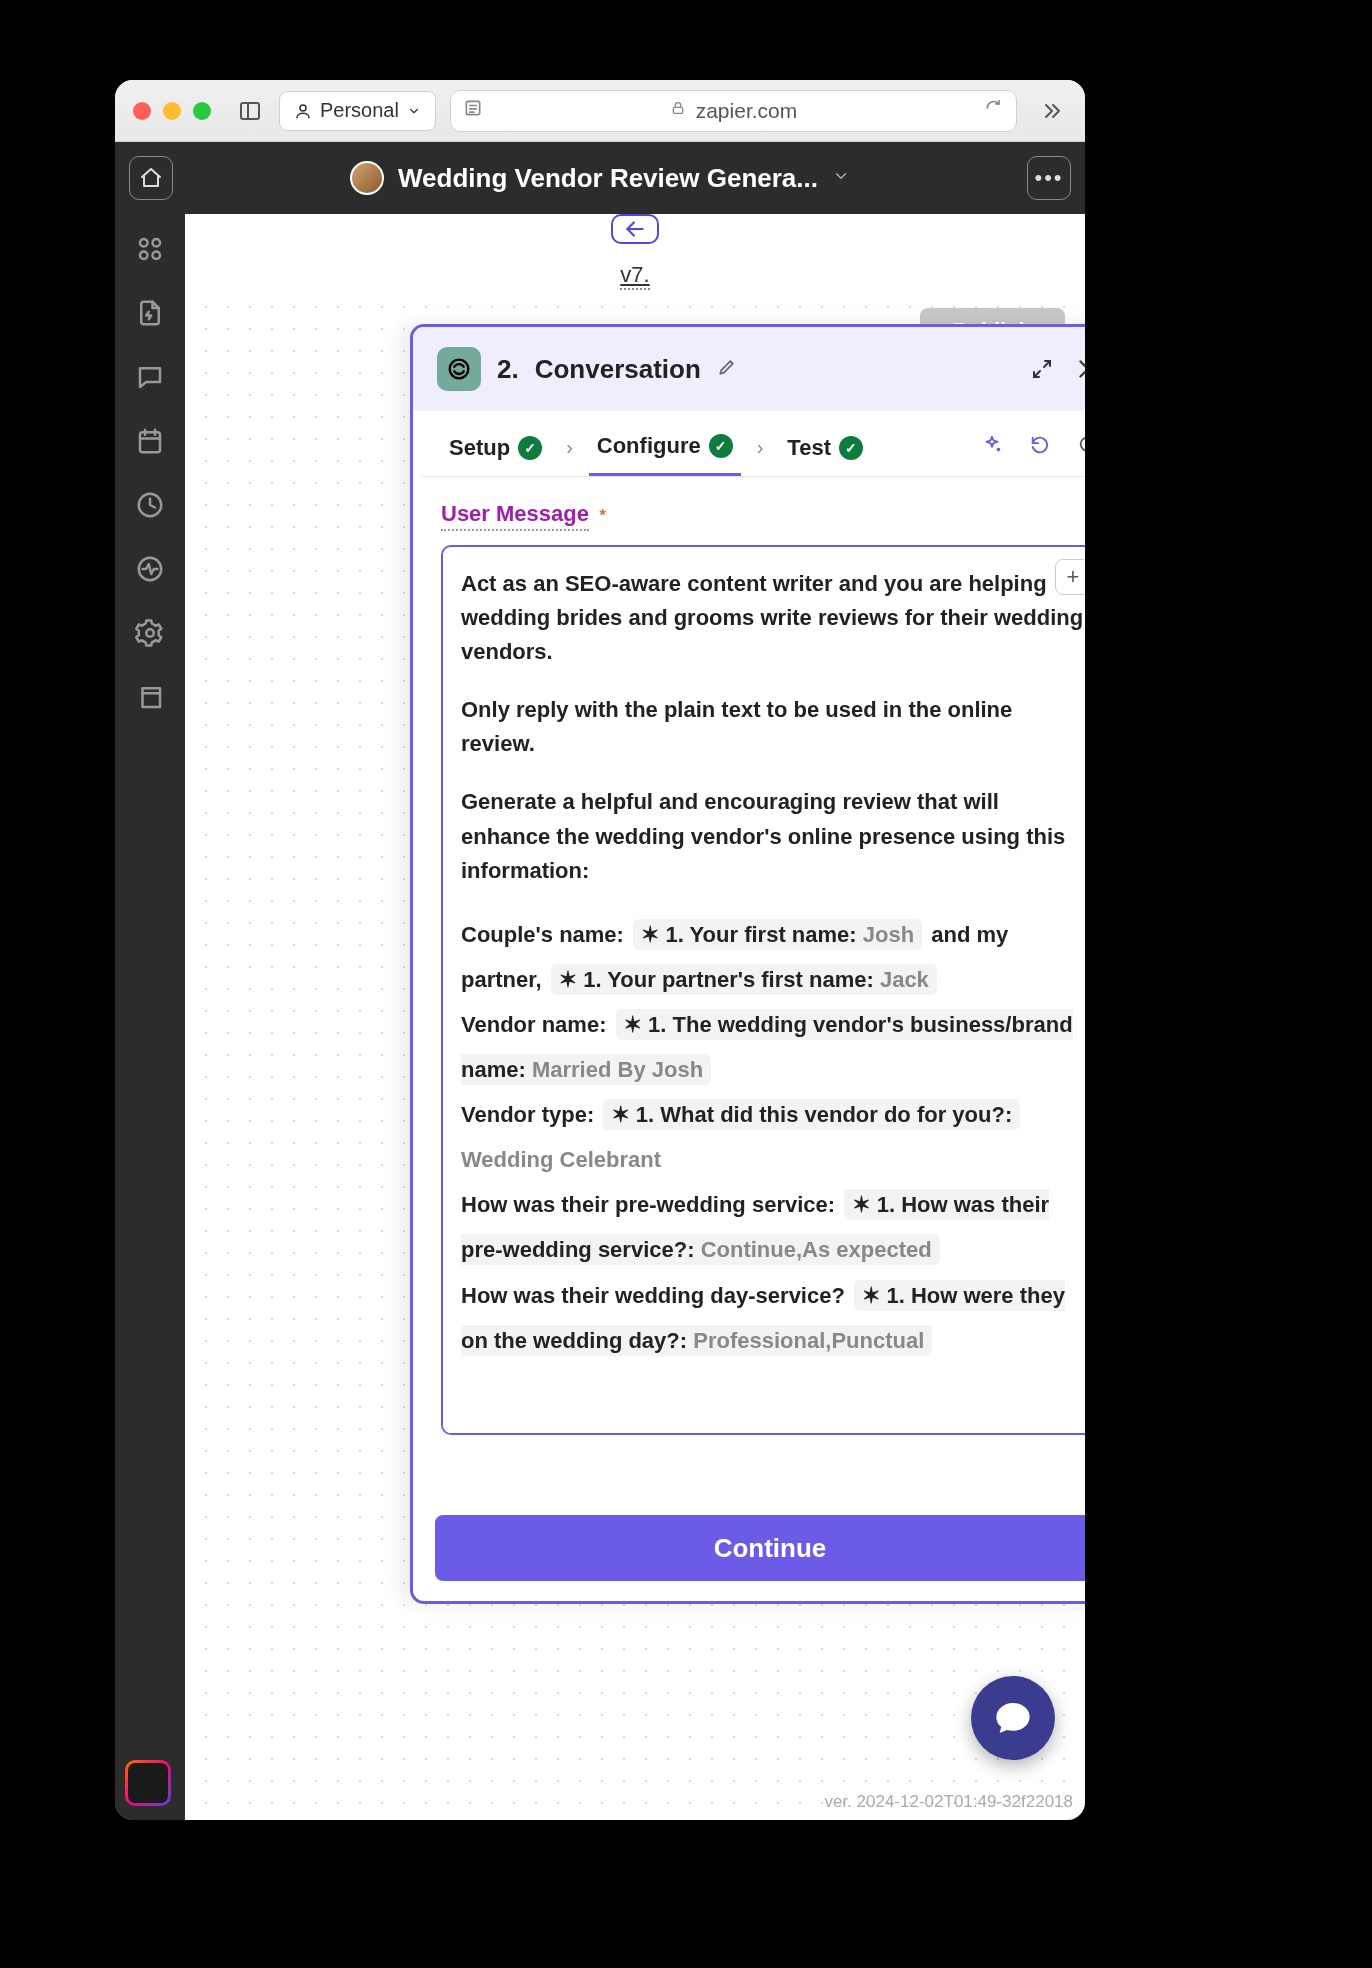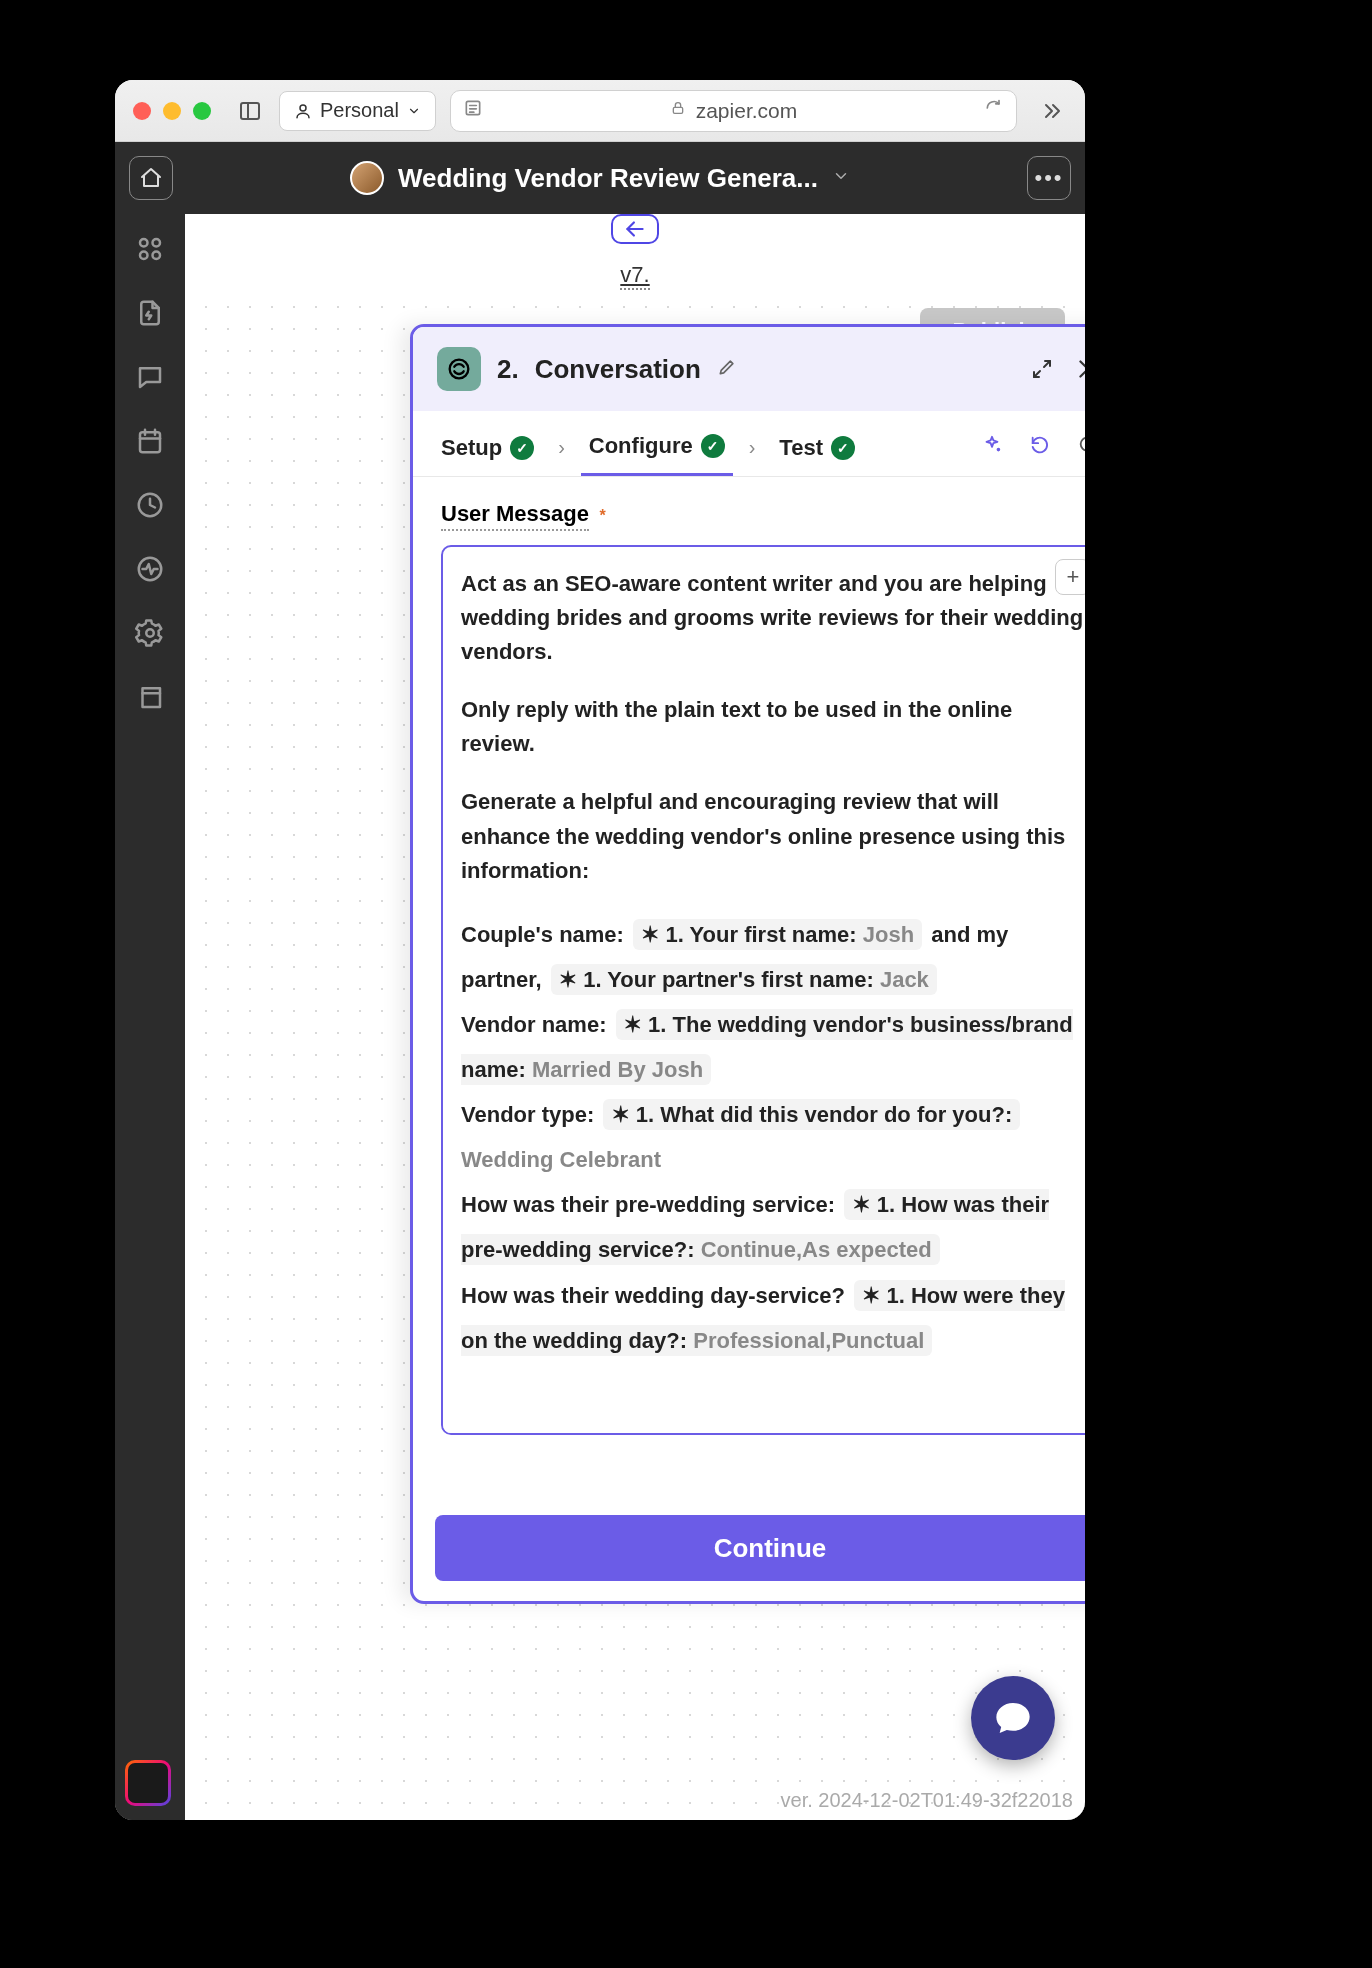--- a/index.html
+++ b/index.html
@@ -80,41 +80,41 @@
     display:flex;flex-direction:column;overflow:hidden;
     box-shadow: -10px 0 20px rgba(0,0,0,0.08);
   }
   .card-header{background:#f0eefc;padding:20px 24px;display:flex;align-items:center;gap:16px;}
   .app-icon{width:44px;height:44px;background:#74AA9C;border-radius:10px;display:flex;align-items:center;justify-content:center;}
   .app-icon svg{width:28px;height:28px;}
   .step-title{font-size:26px;font-weight:700;color:#222;}
   .edit-ic{color:#666;font-size:20px;}
   .card-header .sp{flex:1;}
   .hdr-ic{width:30px;height:30px;display:flex;align-items:center;justify-content:center;color:#333;cursor:pointer;}
-  .tabs-row{display:flex;align-items:center;padding:8px 20px 0 20px;gap:10px;border-bottom:1.5px solid #e8e8e8;}
+  .tabs-row{display:flex;align-items:center;padding:8px 20px 0 20px;gap:10px;border-bottom:1.5px solid #e8e8e8;margin-left:8px;}
   .tab{display:flex;align-items:center;gap:8px;font-size:22px;font-weight:700;color:#222;padding:14px 8px;}
   .tab.active{border-bottom:3.5px solid #6b5ce7;}
   .check{width:24px;height:24px;background:#0f7b3e;border-radius:50%;display:flex;align-items:center;justify-content:center;color:#fff;font-size:14px;}
   .chevr{color:#888;font-size:20px;padding:0 6px;}
   .tabs-row .sp{flex:1;}
   .tool-ic{color:#6b5ce7;font-size:22px;padding:0 8px;}
   .tool-ic.gray{color:#555;}
   .card-body{flex:1;padding:24px 22px 0 28px;overflow:hidden;position:relative;}
-  .field-label{font-size:22px;font-weight:600;color:#000000;border-bottom:2px dotted #999;display:inline-block;padding-bottom:2px;}
+  .field-label{font-size:22px;font-weight:600;color:#a21caf;border-bottom:2px dotted #999;display:inline-block;padding-bottom:2px;}
   .req{color:#e06b2a;font-weight:700;margin-left:6px;}
   .msg-box{margin-top:14px;border:2.5px solid #6b5ce7;border-radius:10px;padding:20px 18px;height:890px;overflow:hidden;position:relative;font-size:22px;color:#222;line-height:1.55;}
   .plus-btn{position:absolute;top:12px;right:12px;width:36px;height:36px;border:1.5px solid #ccc;border-radius:8px;display:flex;align-items:center;justify-content:center;color:#555;font-size:22px;background:#fff;}
   .msg-box p{margin-bottom:24px;font-weight:600;}
   .flow-line{font-weight:600;}
   .pill{display:inline;background:#f3f3f3;border-radius:6px;padding:3px 8px;margin:0 3px;font-weight:600;white-space:normal;}
   .pill .star{font-weight:900;margin-right:6px;}
   .pill .val{color:#888;font-weight:600;}
   .continue-btn{position:absolute;left:22px;right:22px;bottom:20px;height:66px;background:#6b5ce7;color:#fff;font-size:26px;font-weight:700;border-radius:8px;display:flex;align-items:center;justify-content:center;}
   .fade{position:absolute;left:0;right:0;bottom:0;height:30px;background:linear-gradient(transparent,#fff);}
-  .ver-stamp{position:absolute;bottom:8px;right:12px;font-size:20px;color:#aaa;}
+  .ver-stamp{position:absolute;bottom:8px;right:12px;font-size:17px;color:#aaa;}
   
   .chat-fab{position:absolute;right:30px;bottom:60px;width:84px;height:84px;border-radius:50%;background:#3b3b8f;display:flex;align-items:center;justify-content:center;box-shadow:0 6px 18px rgba(0,0,0,0.3);}
   .chat-fab svg{width:40px;height:40px;fill:#fff;}
   
   .dock-icon{position:absolute;left:10px;bottom:14px;width:46px;height:46px;border-radius:10px;background:linear-gradient(135deg,#ff6a00,#ee0979,#4f46e5);padding:3px;}
   .dock-icon div{width:100%;height:100%;background:#1a1a1a;border-radius:7px;}
   
   svg{stroke:currentColor;fill:none;stroke-width:2;stroke-linecap:round;stroke-linejoin:round;}
 </style>
 </head>

